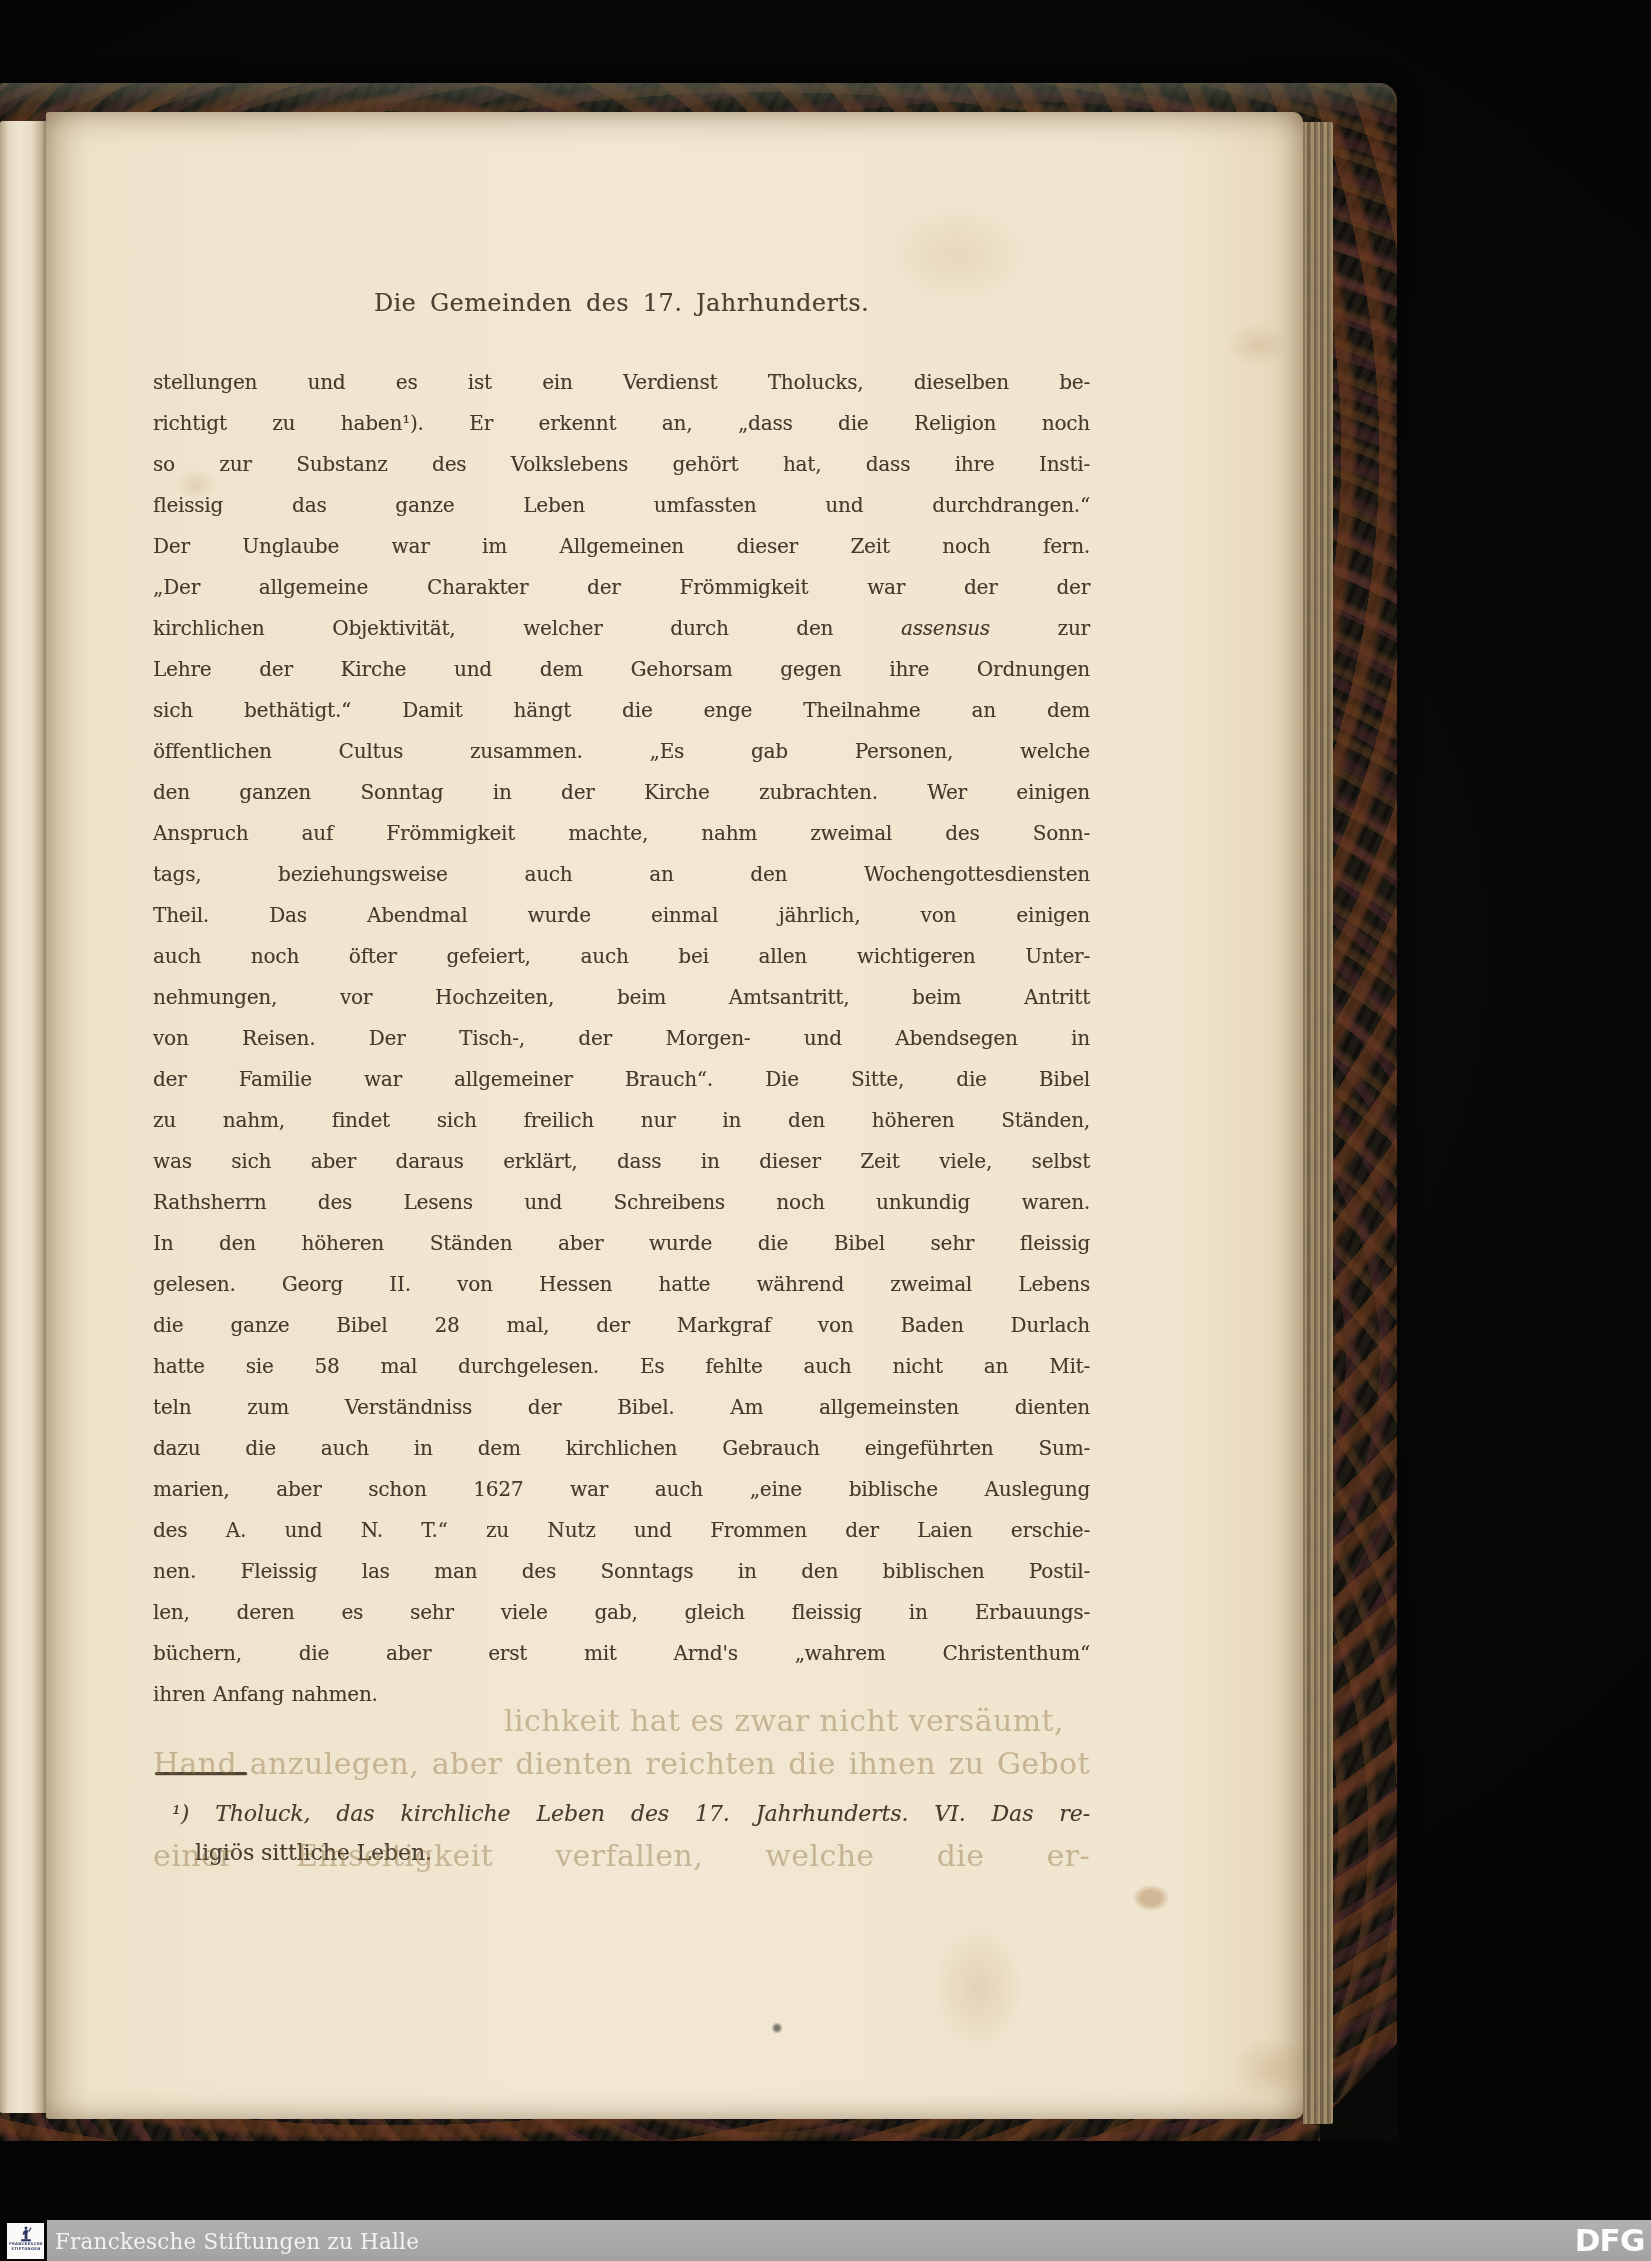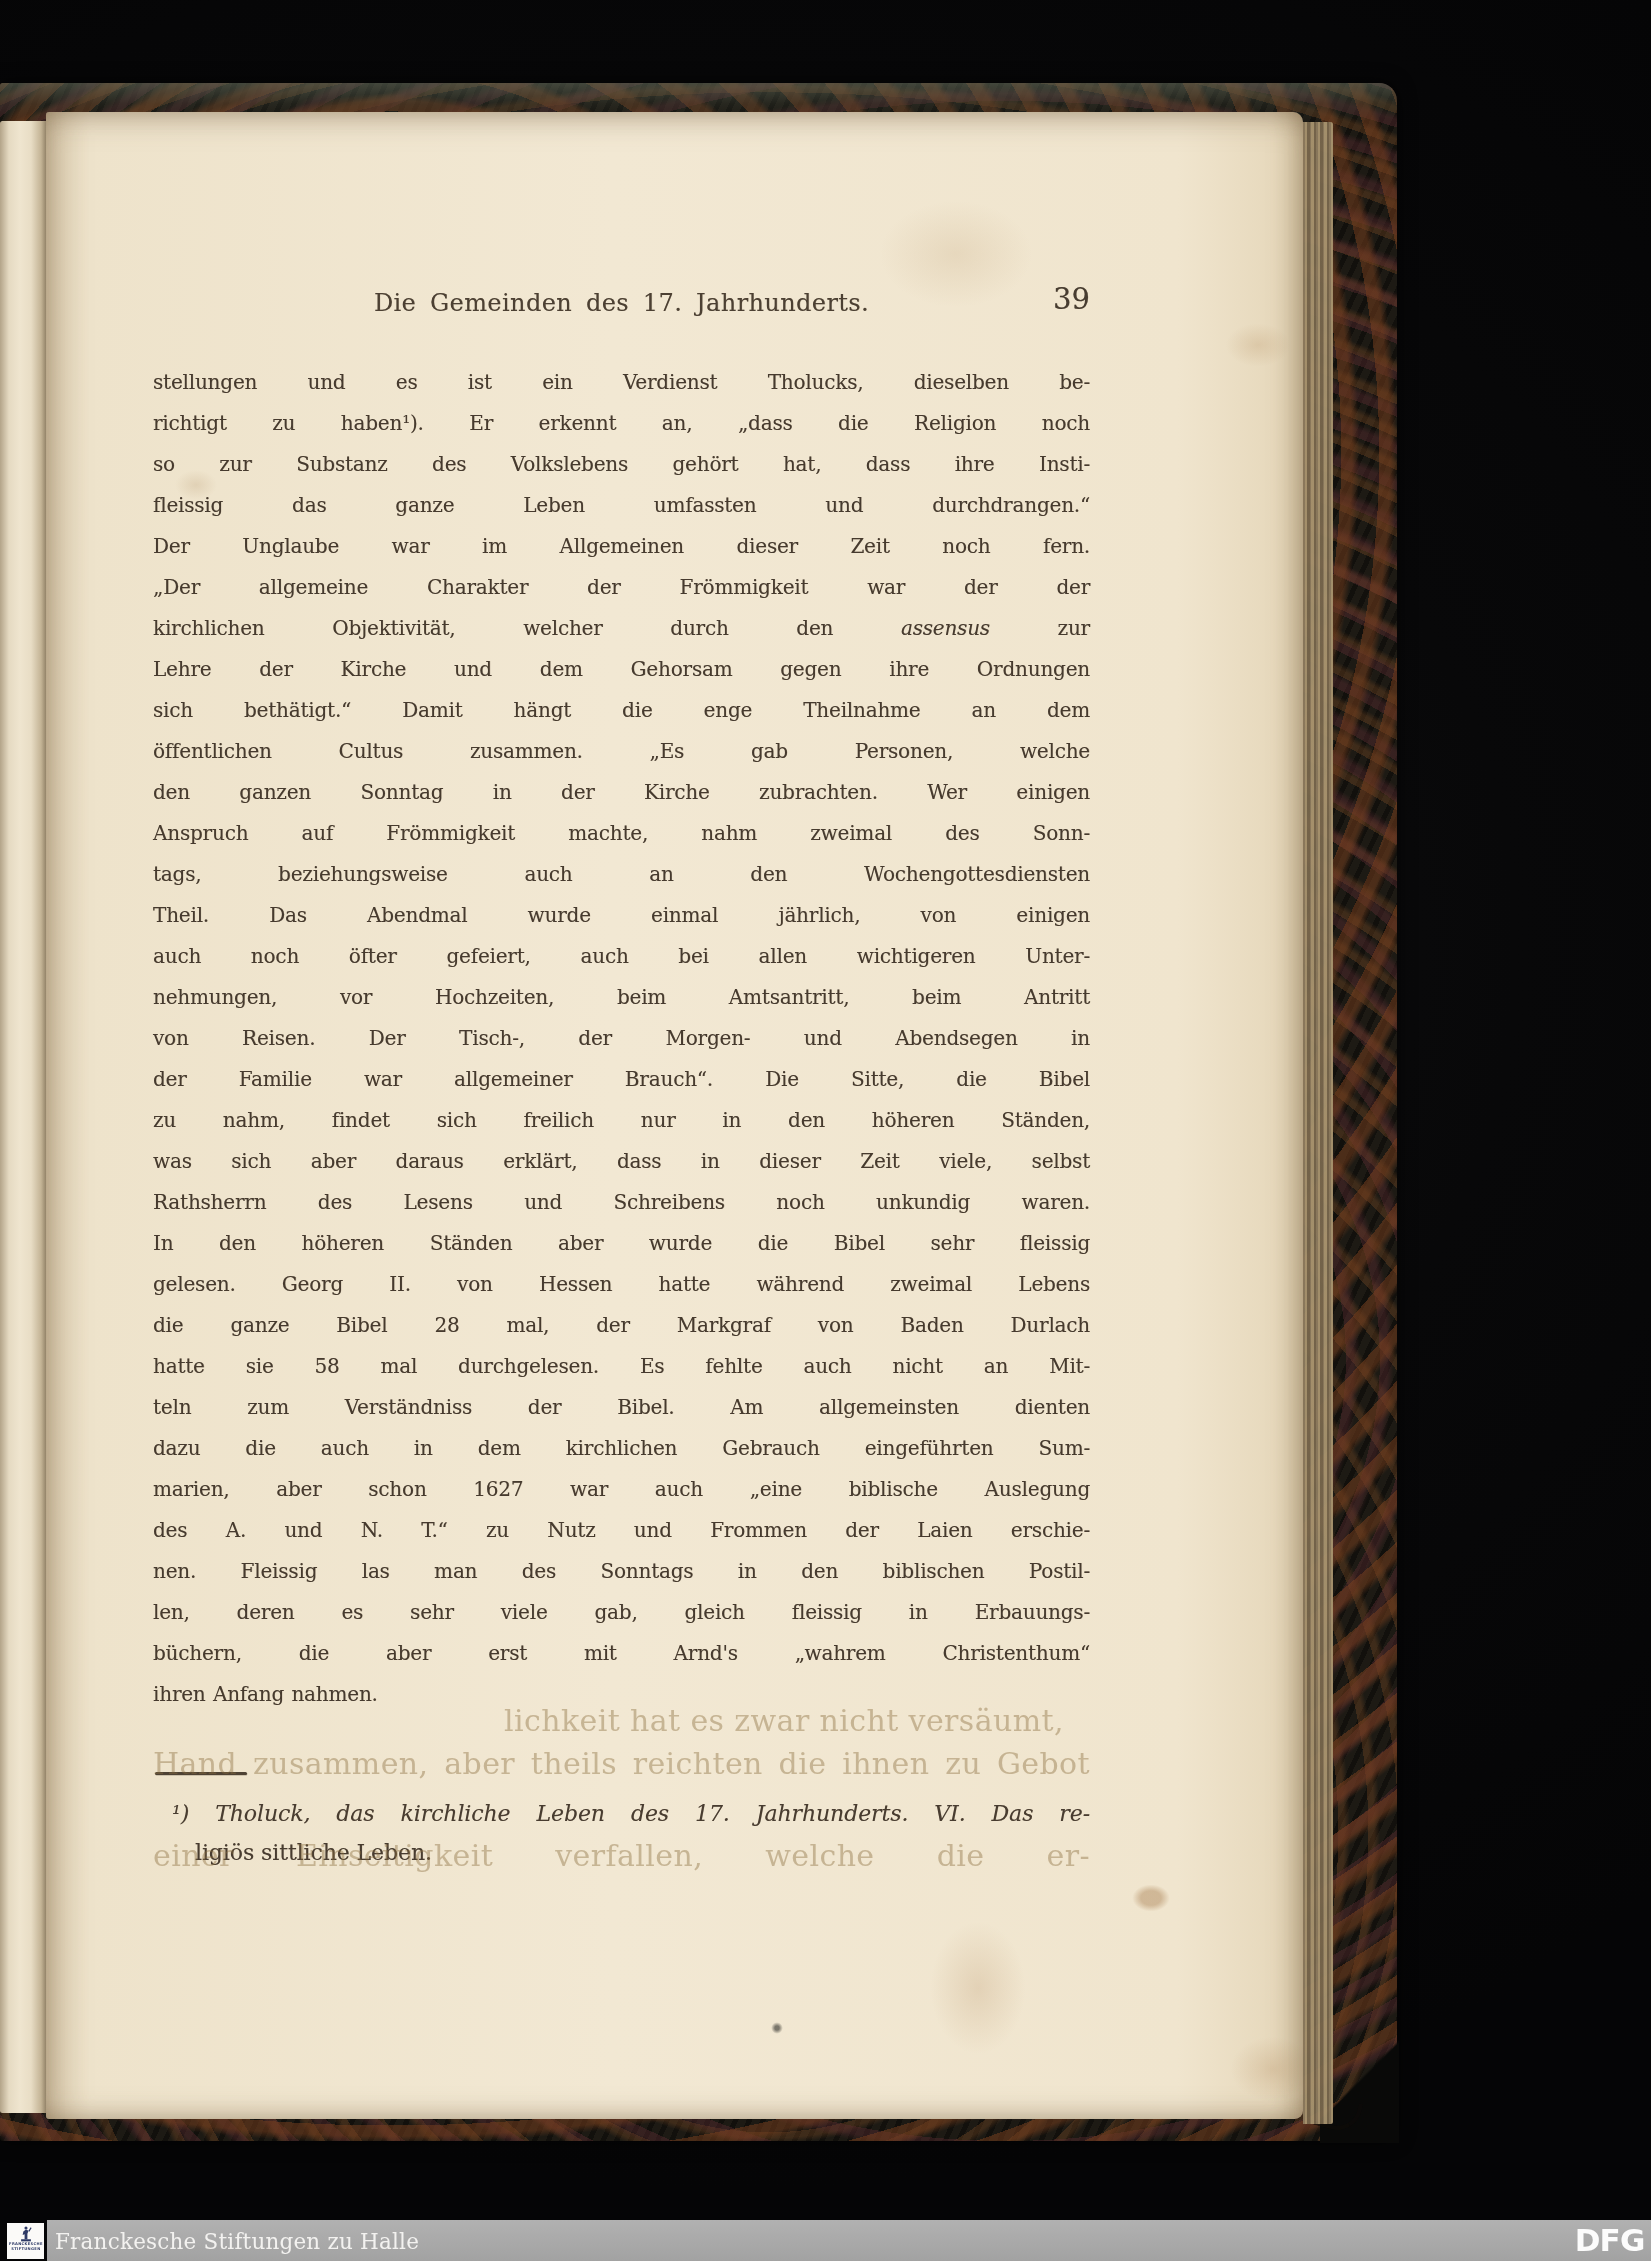--- a/index.html
+++ b/index.html
@@ -136,21 +136,20 @@
   <div class="cover"></div>
   <div class="cover-corner"></div>
   <div class="cover-curl"></div>
 
   <div class="page-stack"></div>
 
   <div class="page"></div>
   <div class="fore-edge"></div>
 
   <div class="running-title">Die Gemeinden des 17. Jahrhunderts.</div>
-  <div class="page-number">39</div>
 
   <div class="body-text">
       <div class="line"><span>stellungen und es ist ein Verdienst Tholucks, dieselben be-</span></div>
       <div class="line"><span>richtigt zu haben¹). Er erkennt an, „dass die Religion noch</span></div>
       <div class="line"><span>so zur Substanz des Volkslebens gehört hat, dass ihre Insti-</span></div>
       <div class="line"><span>fleissig das ganze Leben umfassten und durchdrangen.“</span></div>
       <div class="line"><span>Der Unglaube war im Allgemeinen dieser Zeit noch fern.</span></div>
       <div class="line"><span>„Der allgemeine Charakter der Frömmigkeit war der der</span></div>
       <div class="line"><span>kirchlichen Objektivität, welcher durch den </span><i>assensus</i><span> zur</span></div>
       <div class="line"><span>Lehre der Kirche und dem Gehorsam gegen ihre Ordnungen</span></div>
@@ -182,21 +181,21 @@
     </div>
 
   <div class="footnote-rule"></div>
   <div class="footnote">
     <div class="fn-line first">¹) Tholuck, das kirchliche Leben des 17. Jahrhunderts. VI. Das re-</div>
     <div class="fn-line second">ligiös sittliche Leben.</div>
   </div>
 
   <div class="ghost-layer">
       <div class="ghost g1"><span>lichkeit hat es zwar nicht versäumt,</span></div>
-      <div class="ghost g2"><span>Hand zusammen, aber theils reichten die ihnen zu Gebot</span></div>
+      <div class="ghost g2"><span>Hand anzulegen, aber dienten reichten die ihnen zu Gebot</span></div>
       <div class="ghost g3"><span>einer Einseitigkeit verfallen, welche die er-</span></div>
     </div>
 
   <div class="footer-bar">
     <div class="bar-gray"></div>
     <div class="logo-box">
       <svg class="logo-glyph" viewBox="0 0 20 24" xmlns="http://www.w3.org/2000/svg">
         <g fill="#2e3a66">
           <rect x="3" y="20" width="14" height="3"></rect>
           <circle cx="10" cy="4" r="2.2"></circle>

